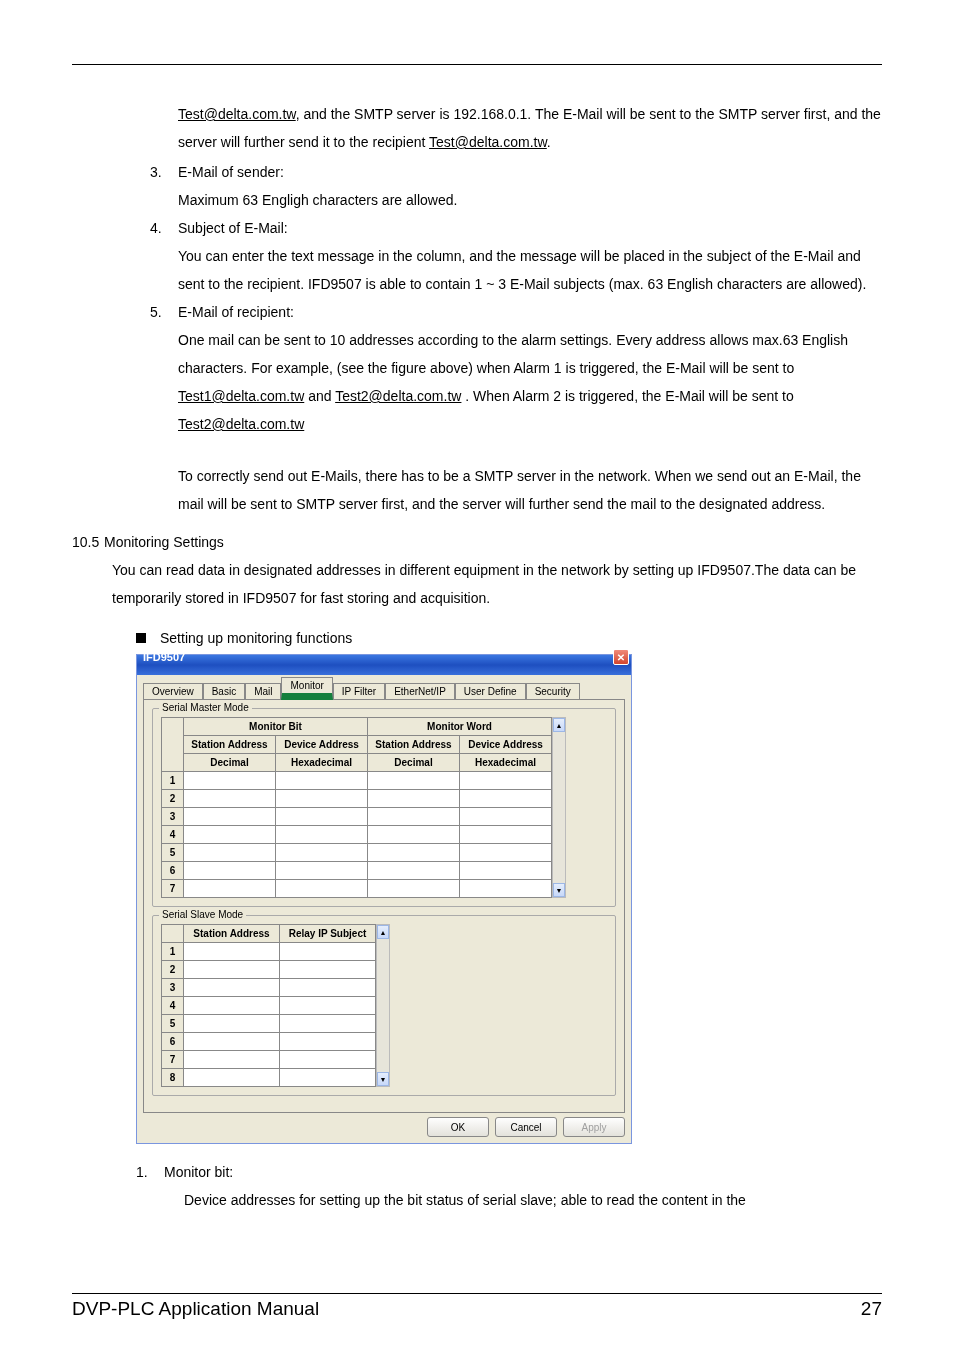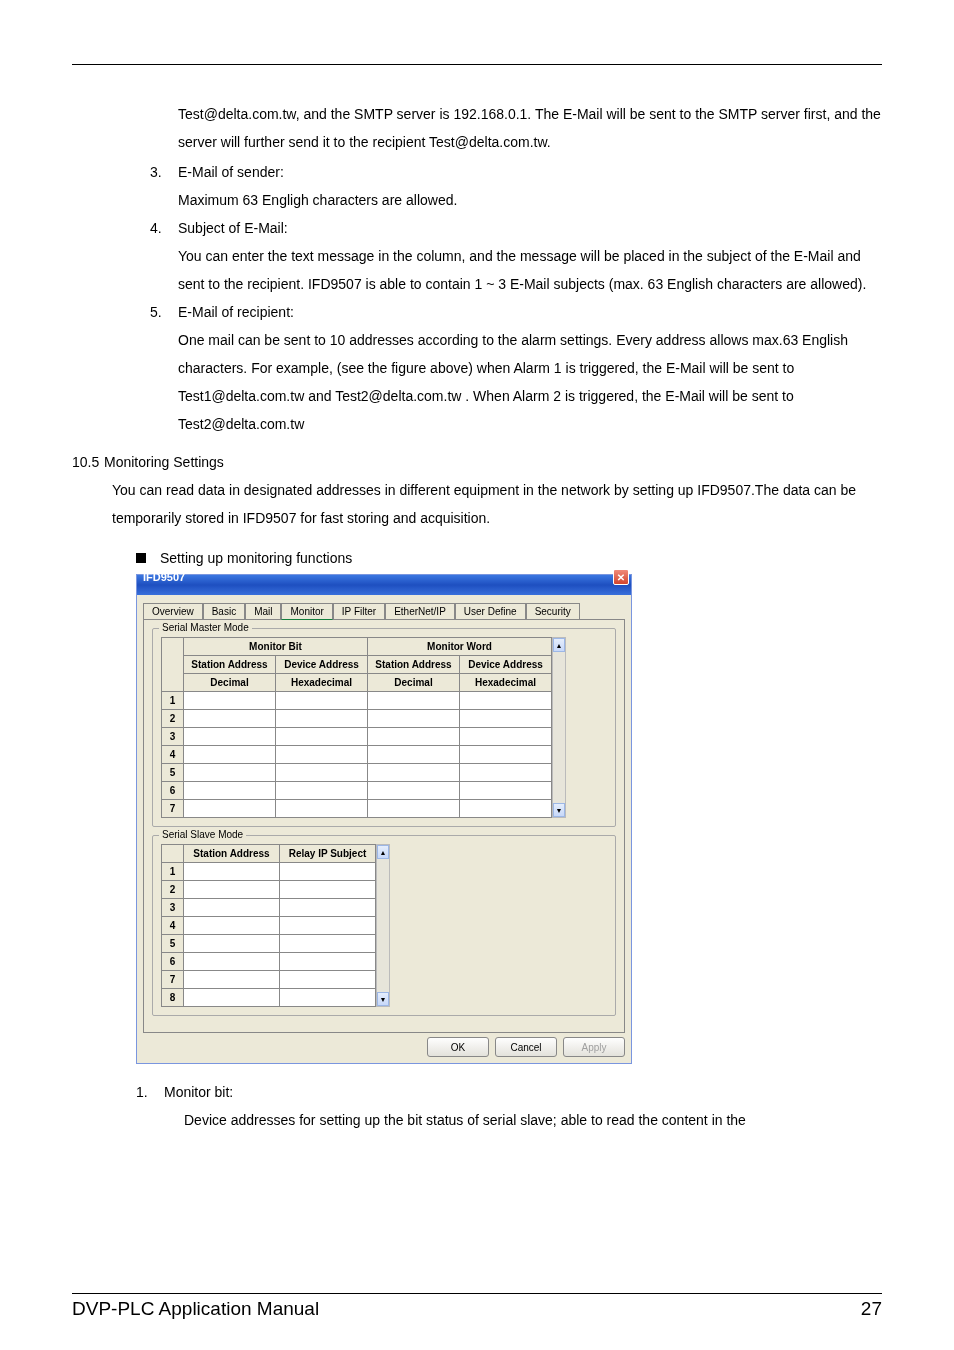--- a/index.html
+++ b/index.html
@@ -23,21 +23,21 @@
       position: absolute;
       top: 100px;
       left: 72px;
       right: 72px;
     }
     .para { line-height: 2; margin-bottom: 2px; }
     .indent-1 { margin-left: 106px; }
     .list-num { display: inline-block; width: 28px; }
     .list-item { margin-left: 78px; line-height: 2; }
     .list-body { margin-left: 28px; }
-    .underline { }
+    .underline { text-decoration: underline; }
     .section-head { display: flex; margin-top: 10px; line-height: 2; }
     .section-num { width: 32px; }
     .section-body { margin-left: 40px; line-height: 2; }
     .bullet-row { display: flex; align-items: center; margin-left: 64px; margin-top: 18px; margin-bottom: 8px; }
     .bullet-sq { width: 10px; height: 10px; background: #000; margin-right: 14px; flex-shrink: 0; }
     .dialog-wrap { margin-left: 64px; margin-top: 6px; }
     .dialog {
       width: 496px;
       border: 1px solid #7a96df;
       background: #ece9d8;
@@ -68,21 +68,21 @@
     .tab {
       font-size: 10px;
       padding: 2px 8px;
       border: 1px solid #888;
       border-bottom: none;
       background: #ece9d8;
       margin-right: 0;
       position: relative;
       cursor: default;
     }
-    .tab.active { background: #ece9d8; z-index: 2; border-bottom: 1px solid #15803d; margin-bottom: -1px; text-align: center; }
+    .tab.active { background: #ece9d8; z-index: 2; border-bottom: 7px solid #15803d; margin-bottom: -1px; text-align: center; }
     .tabcontent {
       border: 1px solid #888;
       margin: 0 6px 2px 6px;
       padding: 8px;
       background: #ece9d8;
     }
     .group {
       border: 1px solid #aaa;
       border-radius: 2px;
       padding: 8px;
@@ -177,20 +177,21 @@
   <div class="list-item">
     <span class="list-num">4.</span><span>Subject of E-Mail:</span>
     <div class="list-body">You can enter the text message in the column, and the message will be placed in the subject of the E-Mail and sent to the recipient. IFD9507 is able to contain 1 ~ 3 E-Mail subjects (max. 63 English characters are allowed).</div>
   </div>
 
   <div class="list-item">
     <span class="list-num">5.</span><span>E-Mail of recipient:</span>
     <div class="list-body">
       <span>One mail can be sent to 10 addresses according to the alarm settings. Every address allows max.63 English characters. For example, (see the figure above) when Alarm 1 is triggered, the E-Mail will be sent to </span><span class="underline">Test1@delta.com.tw</span><span> and </span><span class="underline">Test2@delta.com.tw</span><span> . When Alarm 2 is triggered, the E-Mail will be sent to </span><span class="underline">Test2@delta.com.tw</span>
     </div>
+    <div class="list-body" style="margin-top:24px;">To correctly send out E-Mails, there has to be a SMTP server in the network. When we send out an E-Mail, the mail will be sent to SMTP server first, and the server will further send the mail to the designated address.</div>
   </div>
 
   <div class="section-head">
     <span class="section-num">10.5</span>
     <span>Monitoring Settings</span>
   </div>
   <div class="section-body">You can read data in designated addresses in different equipment in the network by setting up IFD9507.The data can be temporarily stored in IFD9507 for fast storing and acquisition.</div>
 
   <div class="bullet-row">
     <div class="bullet-sq"></div>

